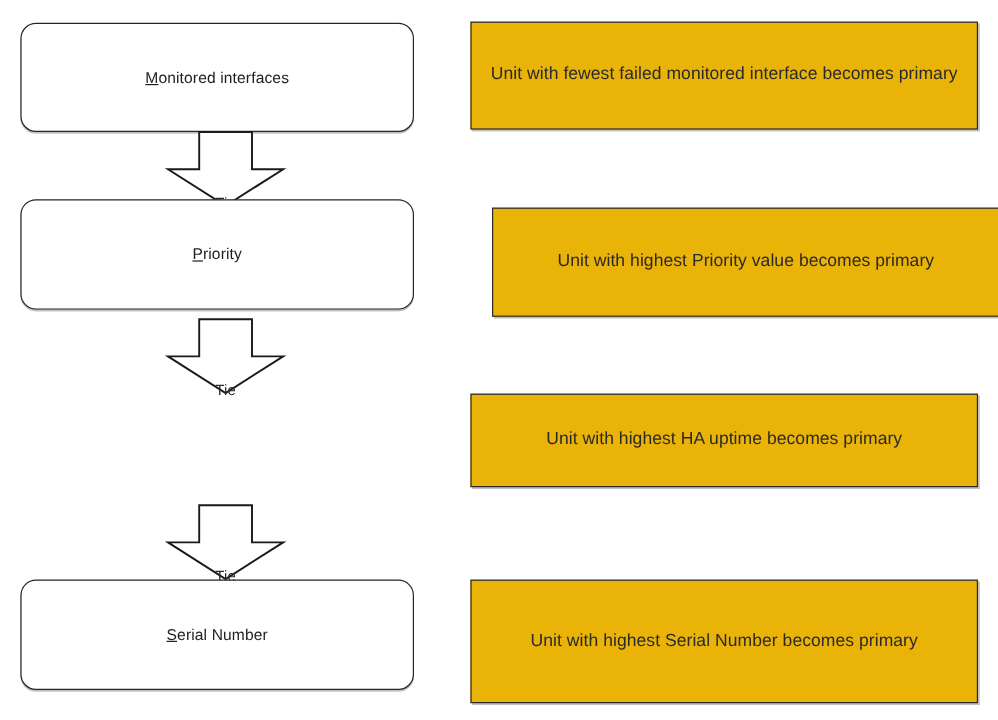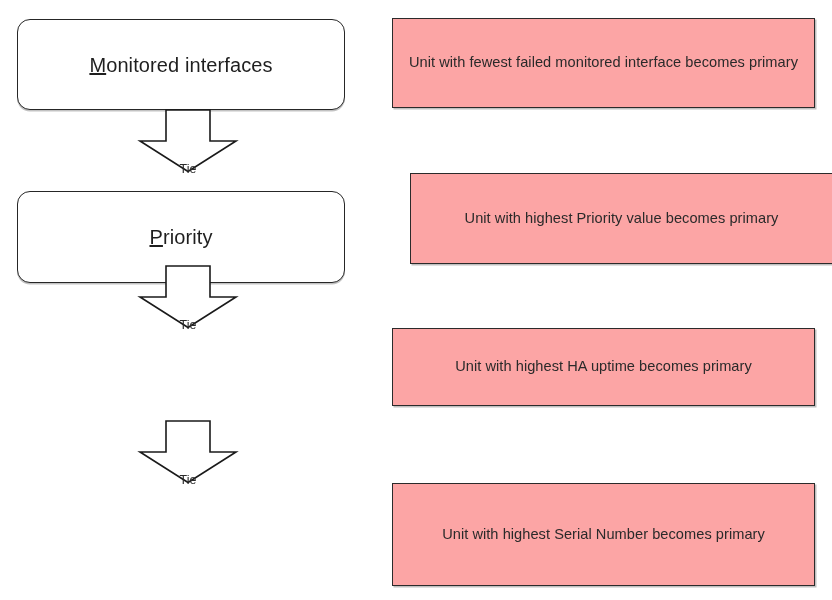--- a/index.html
+++ b/index.html
@@ -31,40 +31,40 @@
     box-sizing: border-box;
     border: 1.6px solid #262626;
     border-radius: 13px;
     background: #ffffff;
     display: flex;
     align-items: center;
     justify-content: center;
     box-shadow: 0 1.5px 0 0 rgba(120,120,120,0.45);
   }
   .criterion-label {
-    font-size: 20px;
+    font-size: 13px;
     line-height: 1.2;
     color: #1f1f1f;
     letter-spacing: 0.1px;
     text-align: center;
     white-space: nowrap;
   }
   .accel {
     text-decoration: underline;
     text-underline-offset: 1px;
   }
 
   
   .description-box {
     position: absolute;
     left: 392px;
     width: 423px;
     box-sizing: border-box;
     border: 1.8px solid #2b2b2b;
-    background: #fca5a5;
+    background: #eab308;
     display: flex;
     align-items: center;
     justify-content: center;
     padding: 0 8px;
     box-shadow: 1.5px 1.5px 0 0 rgba(130,130,130,0.5);
   }
   .description-text {
     font-size: 14.6px;
     line-height: 1.35;
     color: #2a2a2a;
@@ -109,21 +109,21 @@
     <span class="description-text">Unit with fewest failed monitored interface becomes primary</span>
   </div>
 
   <div class="tie-arrow" style="top:110px; height:62px;">
     <svg viewBox="0 0 96 62" preserveAspectRatio="none" aria-hidden="true">
       <polygon points="26,0 70,0 70,31 96,31 48,61.5 0,31 26,31" fill="#ffffff" stroke="#1a1a1a" stroke-width="1.6" stroke-linejoin="miter" vector-effect="non-scaling-stroke"></polygon>
     </svg>
     <div class="tie-arrow-label" style="top:20px;">Tie</div>
   </div>
 
-  <div class="criterion-box" style="top:191px; height:92px;">
+  <div class="criterion-box" style="top:166px; height:92px;">
     <span class="criterion-label"><span class="accel">P</span><span>riority</span></span>
   </div>
 
   <div class="description-box" style="top:173px; height:91px;margin-left:18px;">
     <span class="description-text">Unit with highest Priority value becomes primary</span>
   </div>
 
   <div class="tie-arrow" style="top:266px; height:62px;">
     <svg viewBox="0 0 96 62" preserveAspectRatio="none" aria-hidden="true">
       <polygon points="26,0 70,0 70,31 96,31 48,61.5 0,31 26,31" fill="#ffffff" stroke="#1a1a1a" stroke-width="1.6" stroke-linejoin="miter" vector-effect="non-scaling-stroke"></polygon>
@@ -136,18 +136,21 @@
     <span class="description-text">Unit with highest HA uptime becomes primary</span>
   </div>
 
   <div class="tie-arrow" style="top:421px; height:62px;">
     <svg viewBox="0 0 96 62" preserveAspectRatio="none" aria-hidden="true">
       <polygon points="26,0 70,0 70,31 96,31 48,61.5 0,31 26,31" fill="#ffffff" stroke="#1a1a1a" stroke-width="1.6" stroke-linejoin="miter" vector-effect="non-scaling-stroke"></polygon>
     </svg>
     <div class="tie-arrow-label" style="top:20px;">Tie</div>
   </div>
 
+  <div class="criterion-box" style="top:483px; height:92px;">
+    <span class="criterion-label"><span class="accel">S</span><span>erial Number</span></span>
+  </div>
 
   <div class="description-box" style="top:483px; height:103px;">
     <span class="description-text">Unit with highest Serial Number becomes primary</span>
   </div>
 
 </div>
 
 </body></html>

